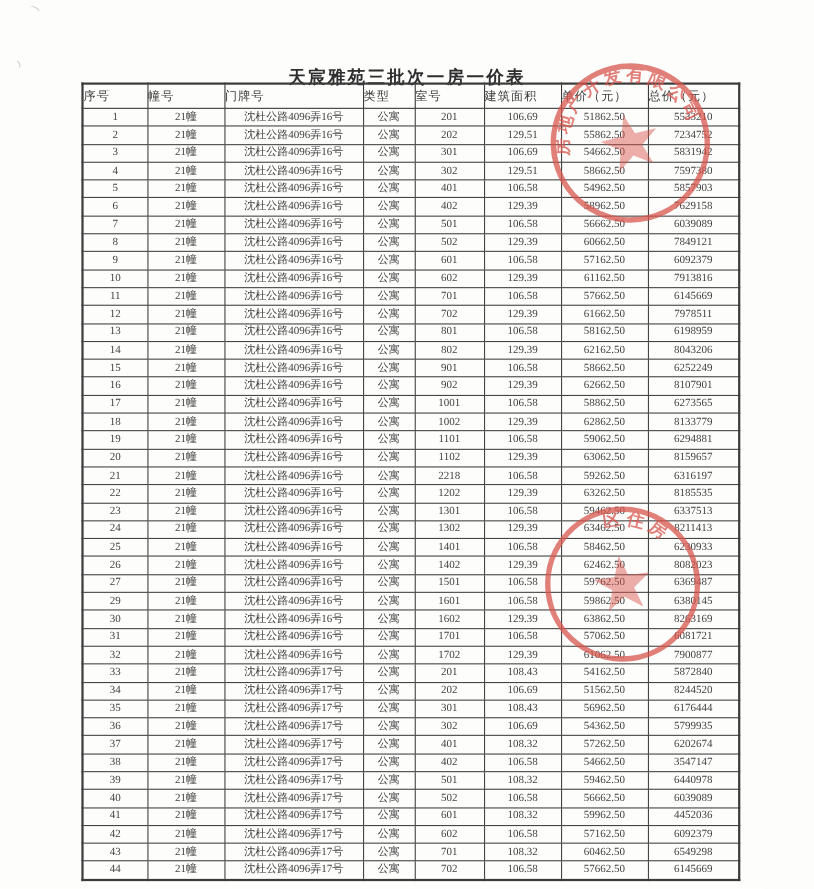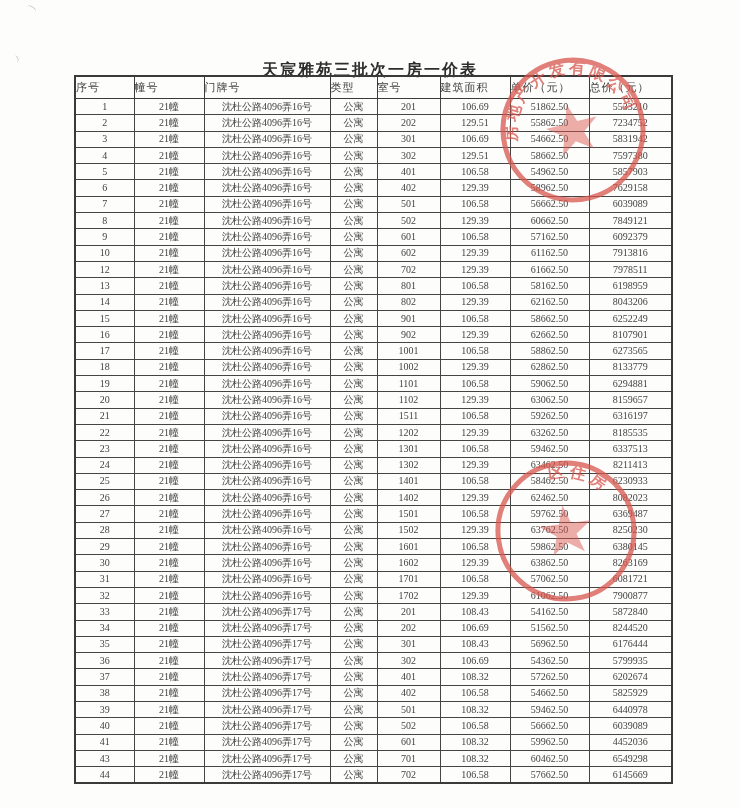--- a/index.html
+++ b/index.html
@@ -185,20 +185,30 @@
             <td>10</td>
             <td>21幢</td>
             <td>沈杜公路4096弄16号</td>
             <td>公寓</td>
             <td>602</td>
             <td>129.39</td>
             <td>61162.50</td>
             <td>7913816</td>
           </tr>
           <tr>
+            <td>11</td>
+            <td>21幢</td>
+            <td>沈杜公路4096弄16号</td>
+            <td>公寓</td>
+            <td>701</td>
+            <td>106.58</td>
+            <td>57662.50</td>
+            <td>6145669</td>
+          </tr>
+          <tr>
             <td>12</td>
             <td>21幢</td>
             <td>沈杜公路4096弄16号</td>
             <td>公寓</td>
             <td>702</td>
             <td>129.39</td>
             <td>61662.50</td>
             <td>7978511</td>
           </tr>
           <tr>
@@ -279,21 +289,21 @@
             <td>1102</td>
             <td>129.39</td>
             <td>63062.50</td>
             <td>8159657</td>
           </tr>
           <tr>
             <td>21</td>
             <td>21幢</td>
             <td>沈杜公路4096弄16号</td>
             <td>公寓</td>
-            <td>1511</td>
+            <td>2218</td>
             <td>106.58</td>
             <td>59262.50</td>
             <td>6316197</td>
           </tr>
           <tr>
             <td>22</td>
             <td>21幢</td>
             <td>沈杜公路4096弄16号</td>
             <td>公寓</td>
             <td>1202</td>
@@ -343,30 +353,20 @@
           </tr>
           <tr>
             <td>27</td>
             <td>21幢</td>
             <td>沈杜公路4096弄16号</td>
             <td>公寓</td>
             <td>1501</td>
             <td>106.58</td>
             <td>59762.50</td>
             <td>6369487</td>
-          </tr>
-          <tr>
-            <td>28</td>
-            <td>21幢</td>
-            <td>沈杜公路4096弄16号</td>
-            <td>公寓</td>
-            <td>1502</td>
-            <td>129.39</td>
-            <td>63762.50</td>
-            <td>8250230</td>
           </tr>
           <tr>
             <td>29</td>
             <td>21幢</td>
             <td>沈杜公路4096弄16号</td>
             <td>公寓</td>
             <td>1601</td>
             <td>106.58</td>
             <td>59862.50</td>
             <td>6380145</td>
@@ -452,21 +452,21 @@
             <td>6202674</td>
           </tr>
           <tr>
             <td>38</td>
             <td>21幢</td>
             <td>沈杜公路4096弄17号</td>
             <td>公寓</td>
             <td>402</td>
             <td>106.58</td>
             <td>54662.50</td>
-            <td>5825929</td>
+            <td>3547147</td>
           </tr>
           <tr>
             <td>39</td>
             <td>21幢</td>
             <td>沈杜公路4096弄17号</td>
             <td>公寓</td>
             <td>501</td>
             <td>108.32</td>
             <td>59462.50</td>
             <td>6440978</td>
@@ -483,20 +483,30 @@
           </tr>
           <tr>
             <td>41</td>
             <td>21幢</td>
             <td>沈杜公路4096弄17号</td>
             <td>公寓</td>
             <td>601</td>
             <td>108.32</td>
             <td>59962.50</td>
             <td>4452036</td>
+          </tr>
+          <tr>
+            <td>42</td>
+            <td>21幢</td>
+            <td>沈杜公路4096弄17号</td>
+            <td>公寓</td>
+            <td>602</td>
+            <td>106.58</td>
+            <td>57162.50</td>
+            <td>6092379</td>
           </tr>
           <tr>
             <td>43</td>
             <td>21幢</td>
             <td>沈杜公路4096弄17号</td>
             <td>公寓</td>
             <td>701</td>
             <td>108.32</td>
             <td>60462.50</td>
             <td>6549298</td>

